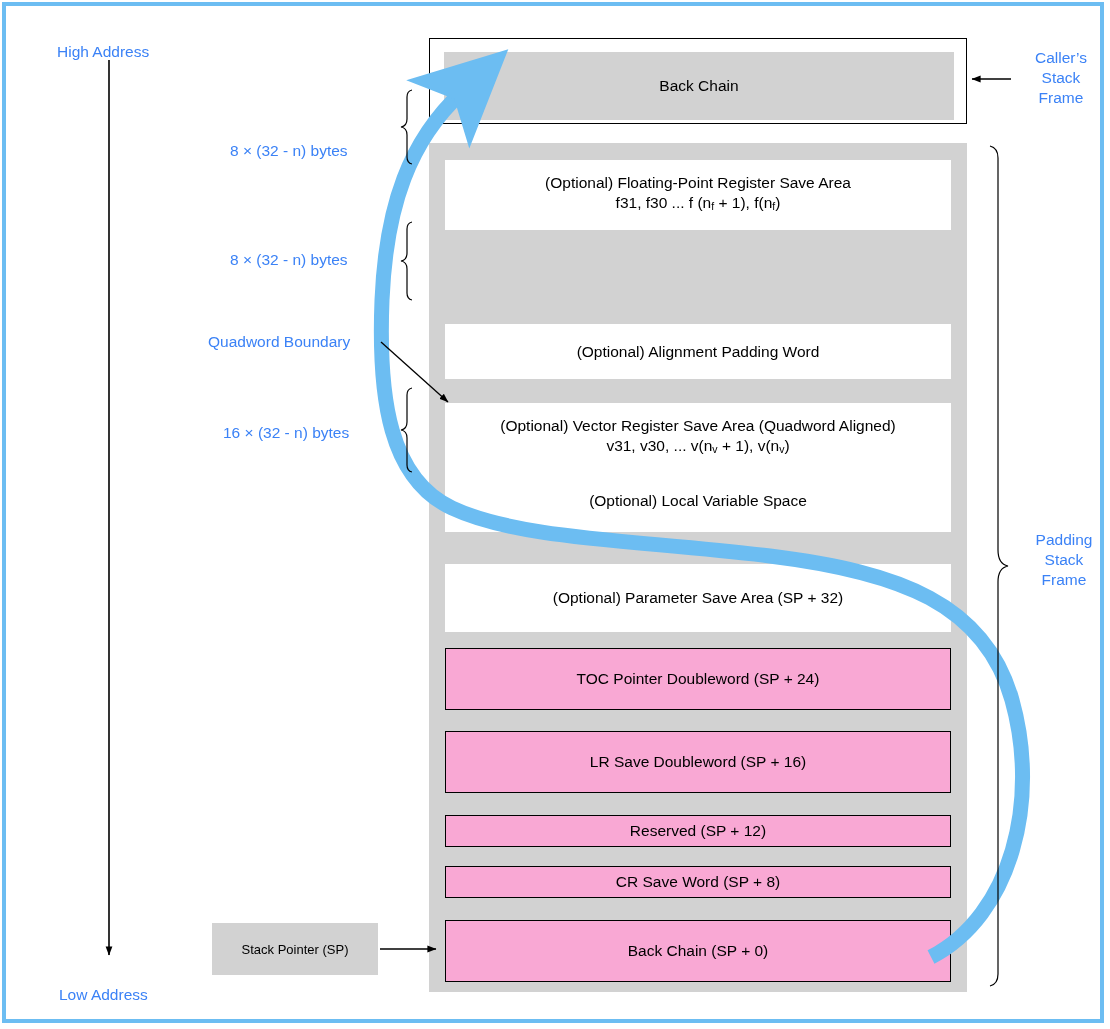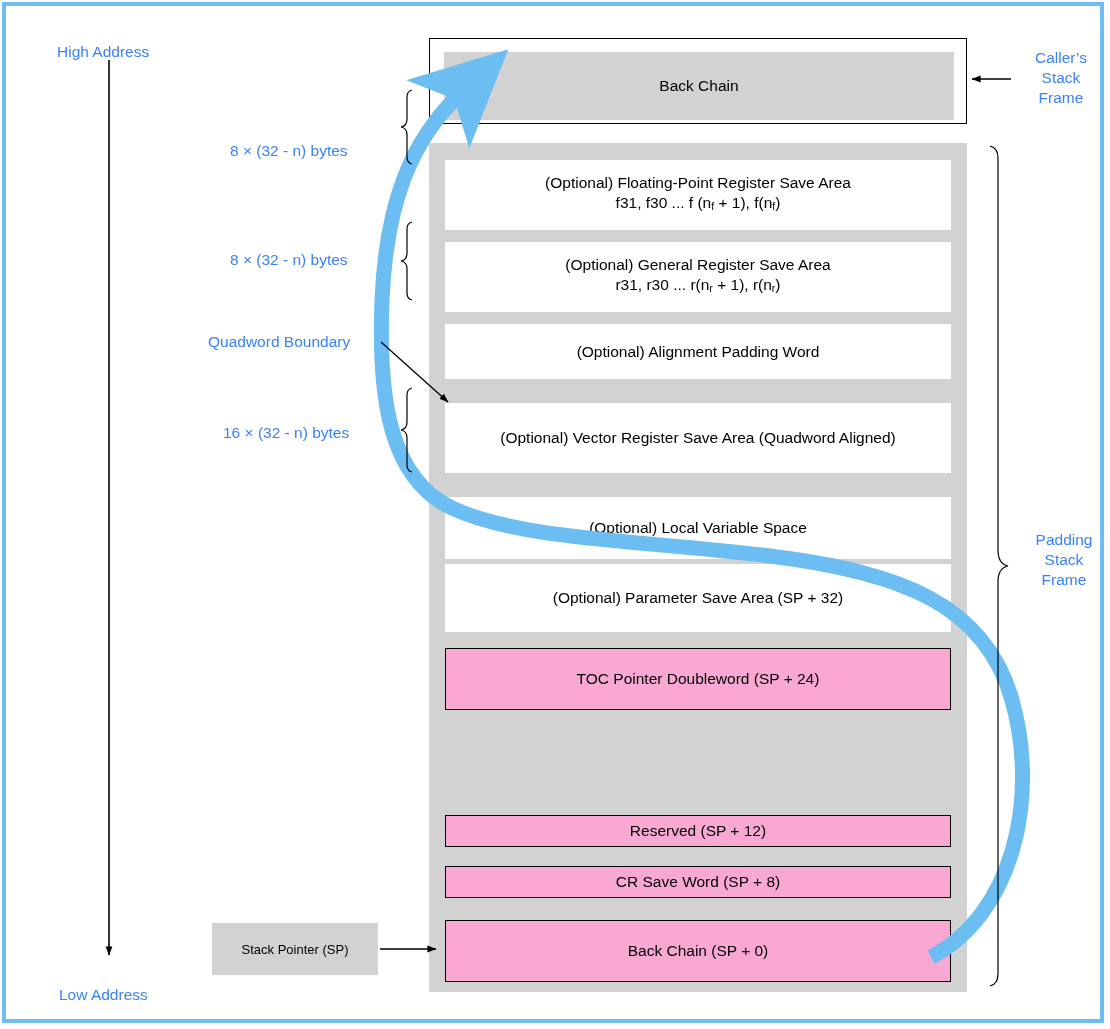--- a/index.html
+++ b/index.html
@@ -126,49 +126,47 @@
 
   <div id="current-frame">
 
     <div class="row optional" id="r-fpr" style="top:17px;height:70px;">
       <div>
         <span class="txt">(Optional) Floating-Point Register Save Area</span>
         <span class="l2">f31, f30 ... f (n<sub>f</sub> + 1), f(n<sub>f</sub>)</span>
       </div>
     </div>
 
-    <div class="row optional" id="r-gpr" style="top:99px;height:70px;">
-      <div>
-        <span class="txt">(Optional) General Register Save Area</span>
-        <span class="l2">r31, r30 ... r(n<sub>r</sub> + 1), r(n<sub>r</sub>)</span>
-      </div>
-    </div>
 
     <div class="row optional" id="r-pad" style="top:181px;height:55px;">
       <span class="txt">(Optional) Alignment Padding Word</span>
     </div>
 
     <div class="row optional" id="r-vec" style="top:260px;height:70px;">
       <div>
         <span class="txt">(Optional) Vector Register Save Area (Quadword Aligned)</span>
+        <span class="l2">v31, v30, ... v(n<sub>v</sub> + 1), v(n<sub>v</sub>)</span>
       </div>
     </div>
 
-    <div class="row optional" id="r-local" style="top:354px;height:62px;">
+    <div class="row optional" id="r-local" style="top:327px;height:62px;">
       <span class="txt">(Optional) Local Variable Space</span>
     </div>
 
     <div class="row optional" id="r-param" style="top:421px;height:68px;">
       <span class="txt">(Optional) Parameter Save Area (SP + 32)</span>
     </div>
 
     <div class="row fixed" id="r-toc" style="top:505px;height:62px;">
       <span class="txt">TOC Pointer Doubleword (SP + 24)</span>
     </div>
 
+    <div class="row fixed" id="r-lr" style="top:588px;height:62px;">
+      <span class="txt">LR Save Doubleword (SP + 16)</span>
+    </div>
 
     <div class="row fixed" id="r-res" style="top:672px;height:32px;">
       <span class="txt">Reserved (SP + 12)</span>
     </div>
 
     <div class="row fixed" id="r-cr" style="top:723px;height:32px;">
       <span class="txt">CR Save Word (SP + 8)</span>
     </div>
 
     <div class="row fixed" id="r-bc" style="top:777px;height:62px;">

